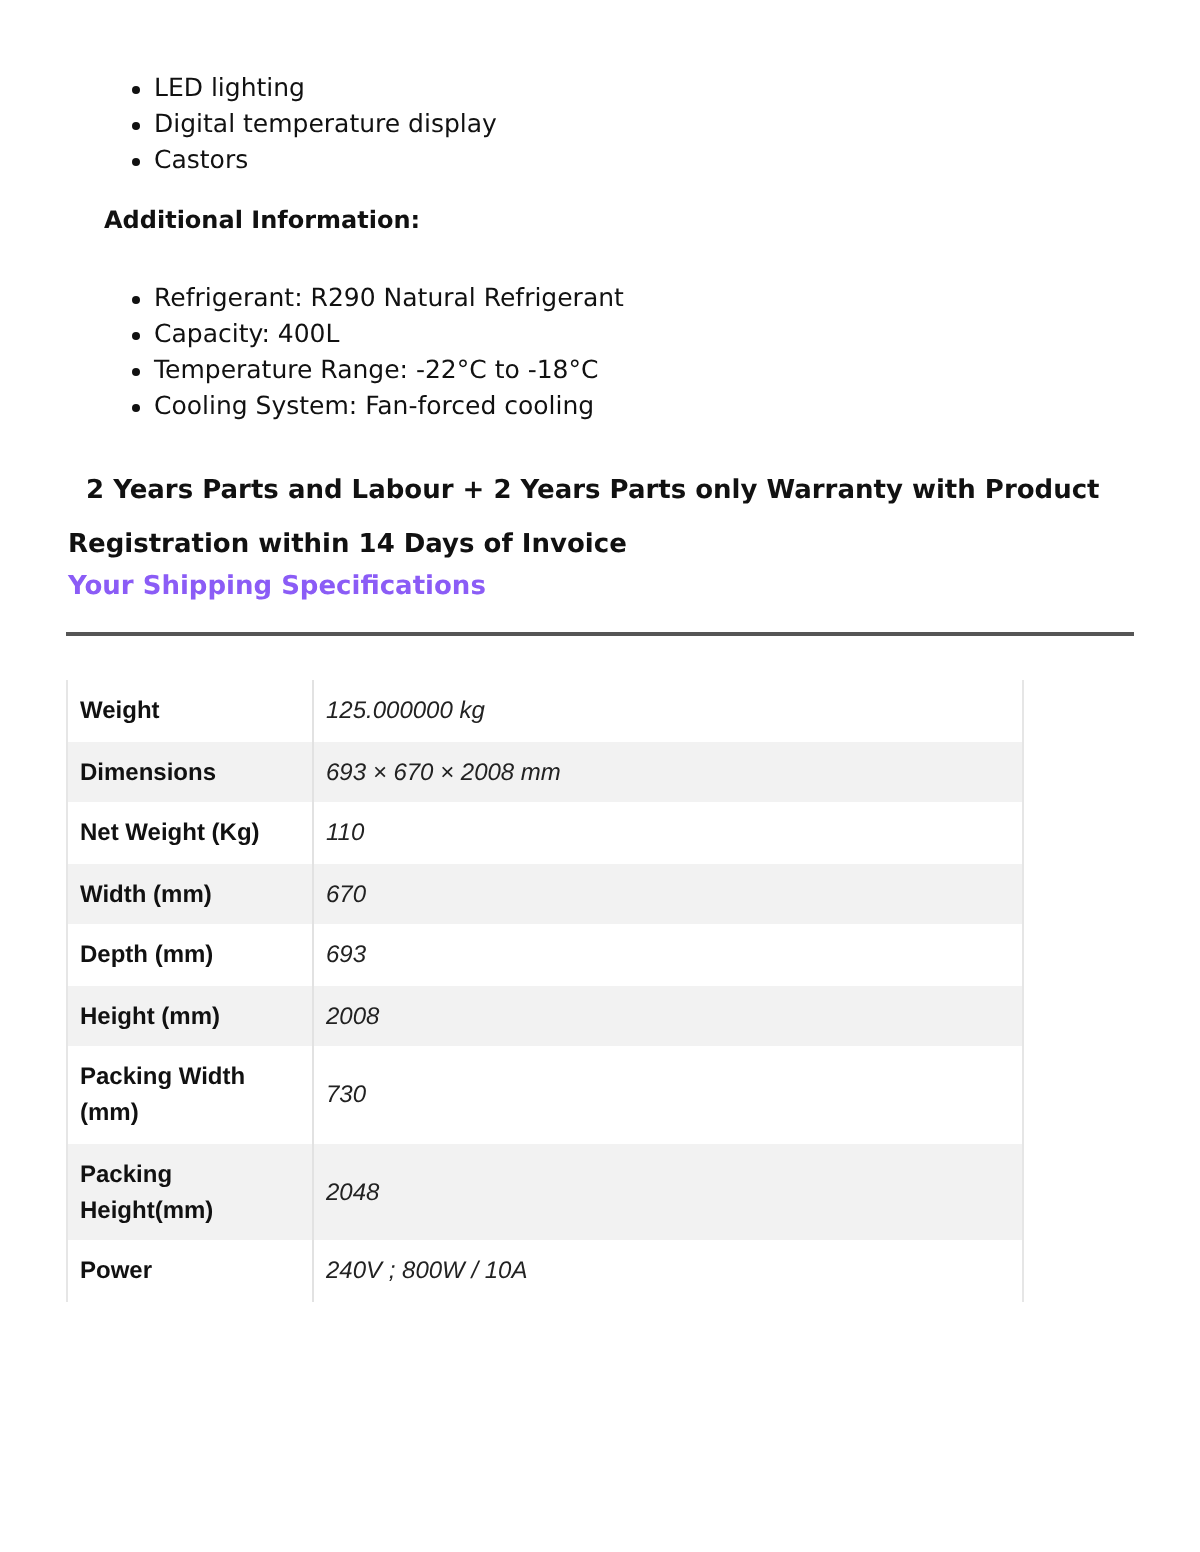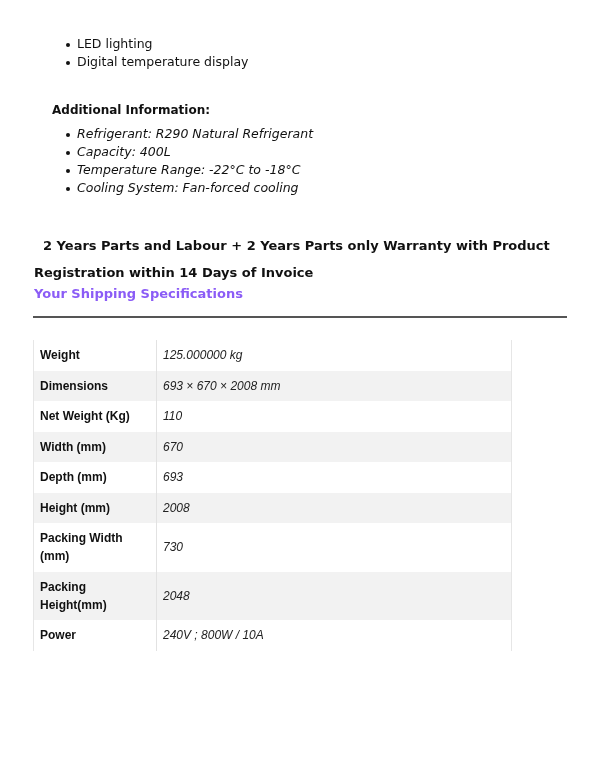--- a/index.html
+++ b/index.html
@@ -15,21 +15,21 @@
   ul.bullets li { position: relative; white-space: nowrap; margin-left: 14px; }
   ul.bullets li::before {
     content: ""; position: absolute; left: -11px; top: 8px;
     width: 4px; height: 4px; border-radius: 50%; background: #111;
   }
   .features { top: 35px; }
   .add-heading {
     position: absolute; left: 52px; top: 101px; margin: 0;
     font-size: 12px; font-weight: bold; line-height: 18px;
   }
-  .additional { top: 125px; font-style: italic; }
+  .additional { top: 140px; }
   .warranty {
     position: absolute; left: 34px; top: 232px; width: 520px; margin: 0;
     font-size: 13px; font-weight: bold; line-height: 27px;
   }
   .ship-heading {
     position: absolute; left: 34px; top: 285px; margin: 0;
     font-size: 13px; font-weight: bold; line-height: 18px; color: #8b5cf6;
   }
   .divider {
     position: absolute; left: 33px; top: 316px; width: 534px; height: 0;
@@ -52,20 +52,21 @@
   table.specs tr.tall td { height: 48.5px; }
 </style>
 </head>
 <body>
 
 <div class="page">
 
   <ul class="bullets features">
     <li>LED lighting</li>
     <li>Digital temperature display</li>
+    <li>Castors</li>
   </ul>
 
   <h3 class="add-heading">Additional Information:</h3>
 
   <ul class="bullets additional">
     <li>Refrigerant: R290 Natural Refrigerant</li>
     <li>Capacity: 400L</li>
     <li>Temperature Range: -22°C to -18°C</li>
     <li>Cooling System: Fan-forced cooling</li>
   </ul>

